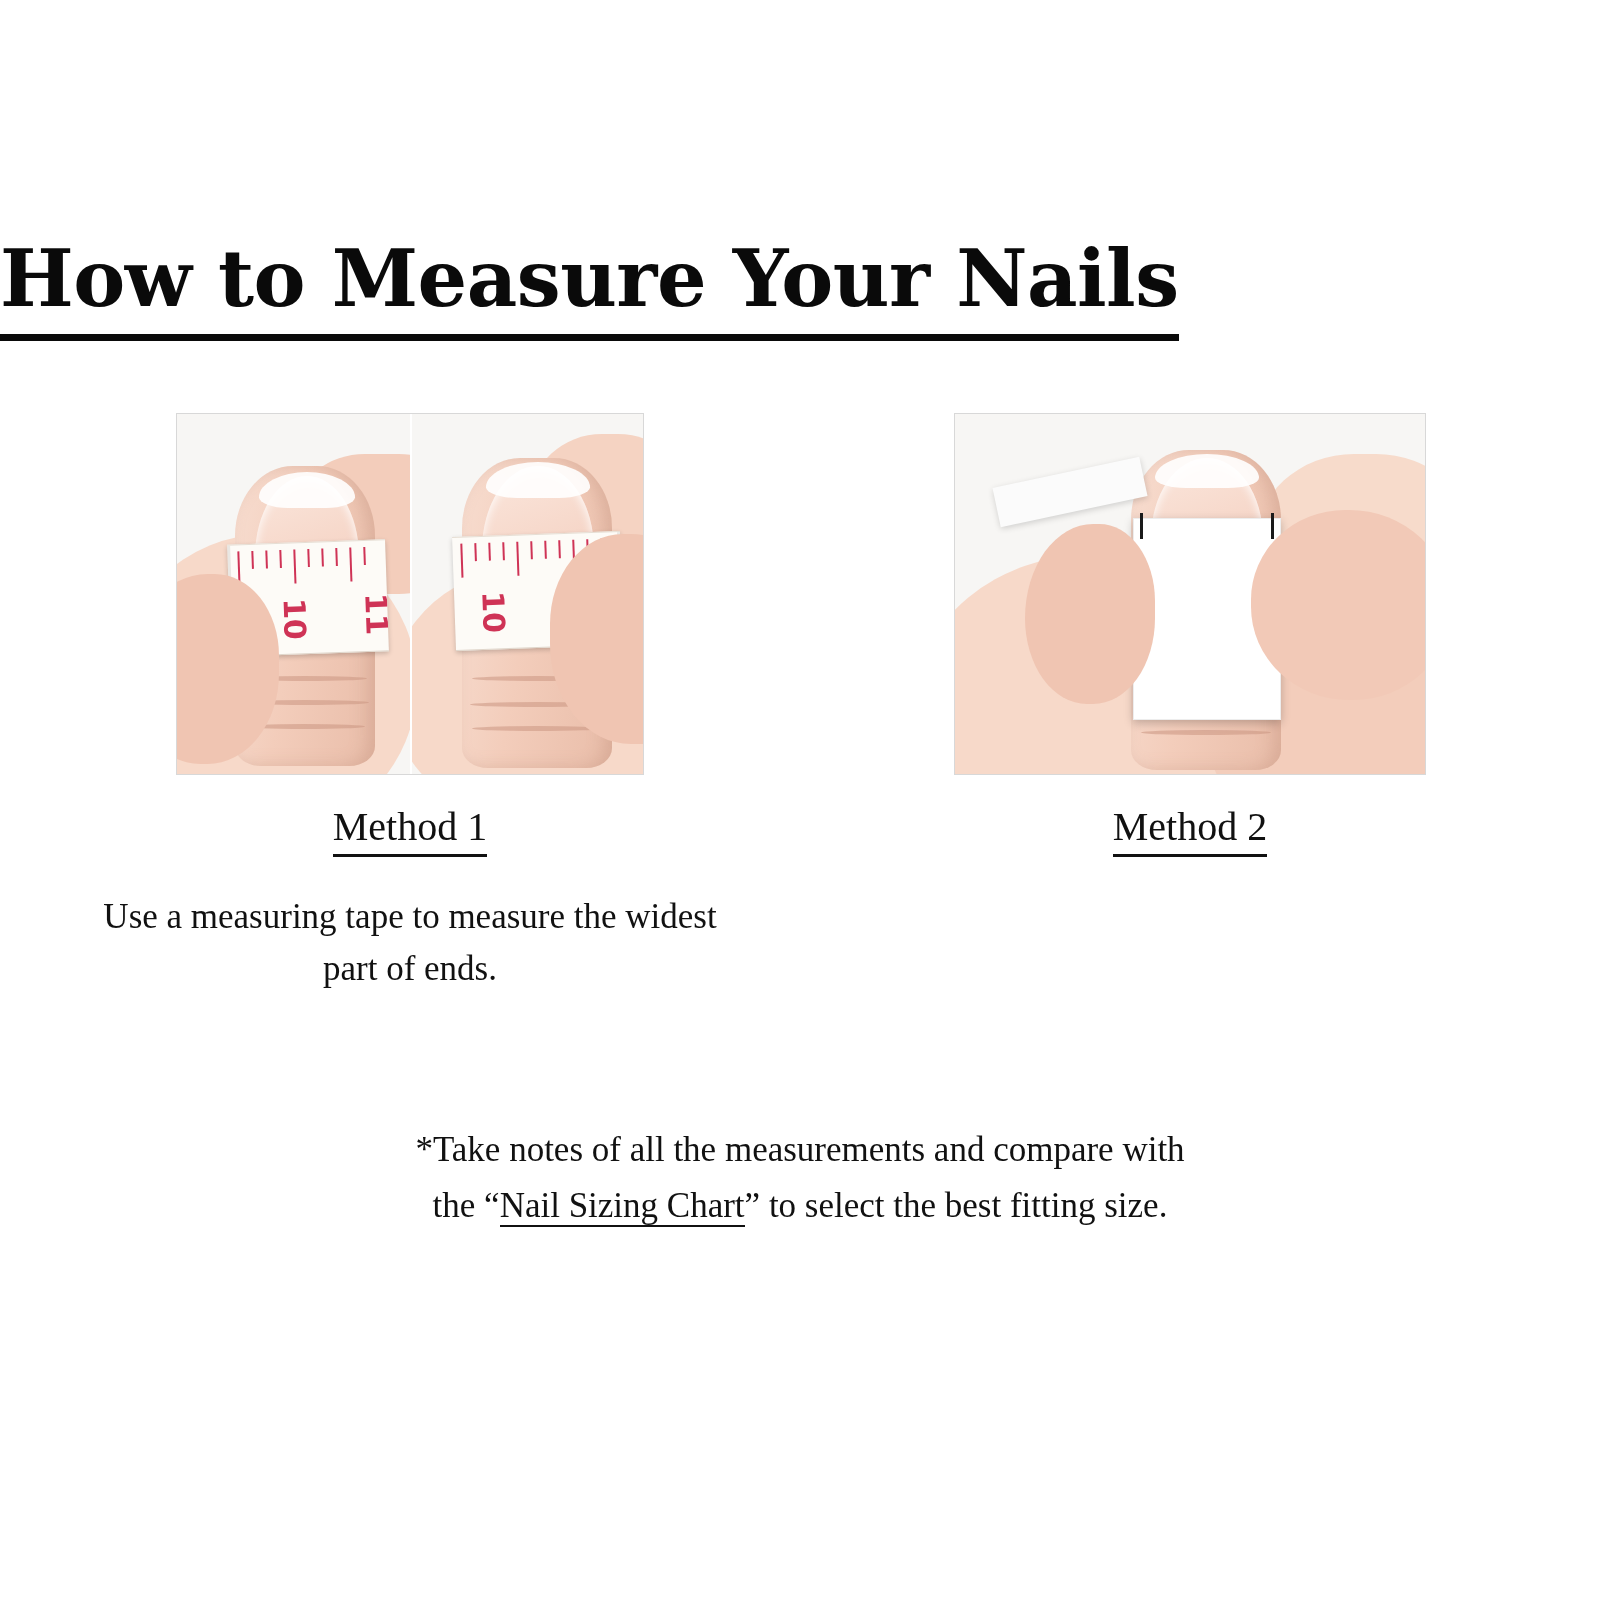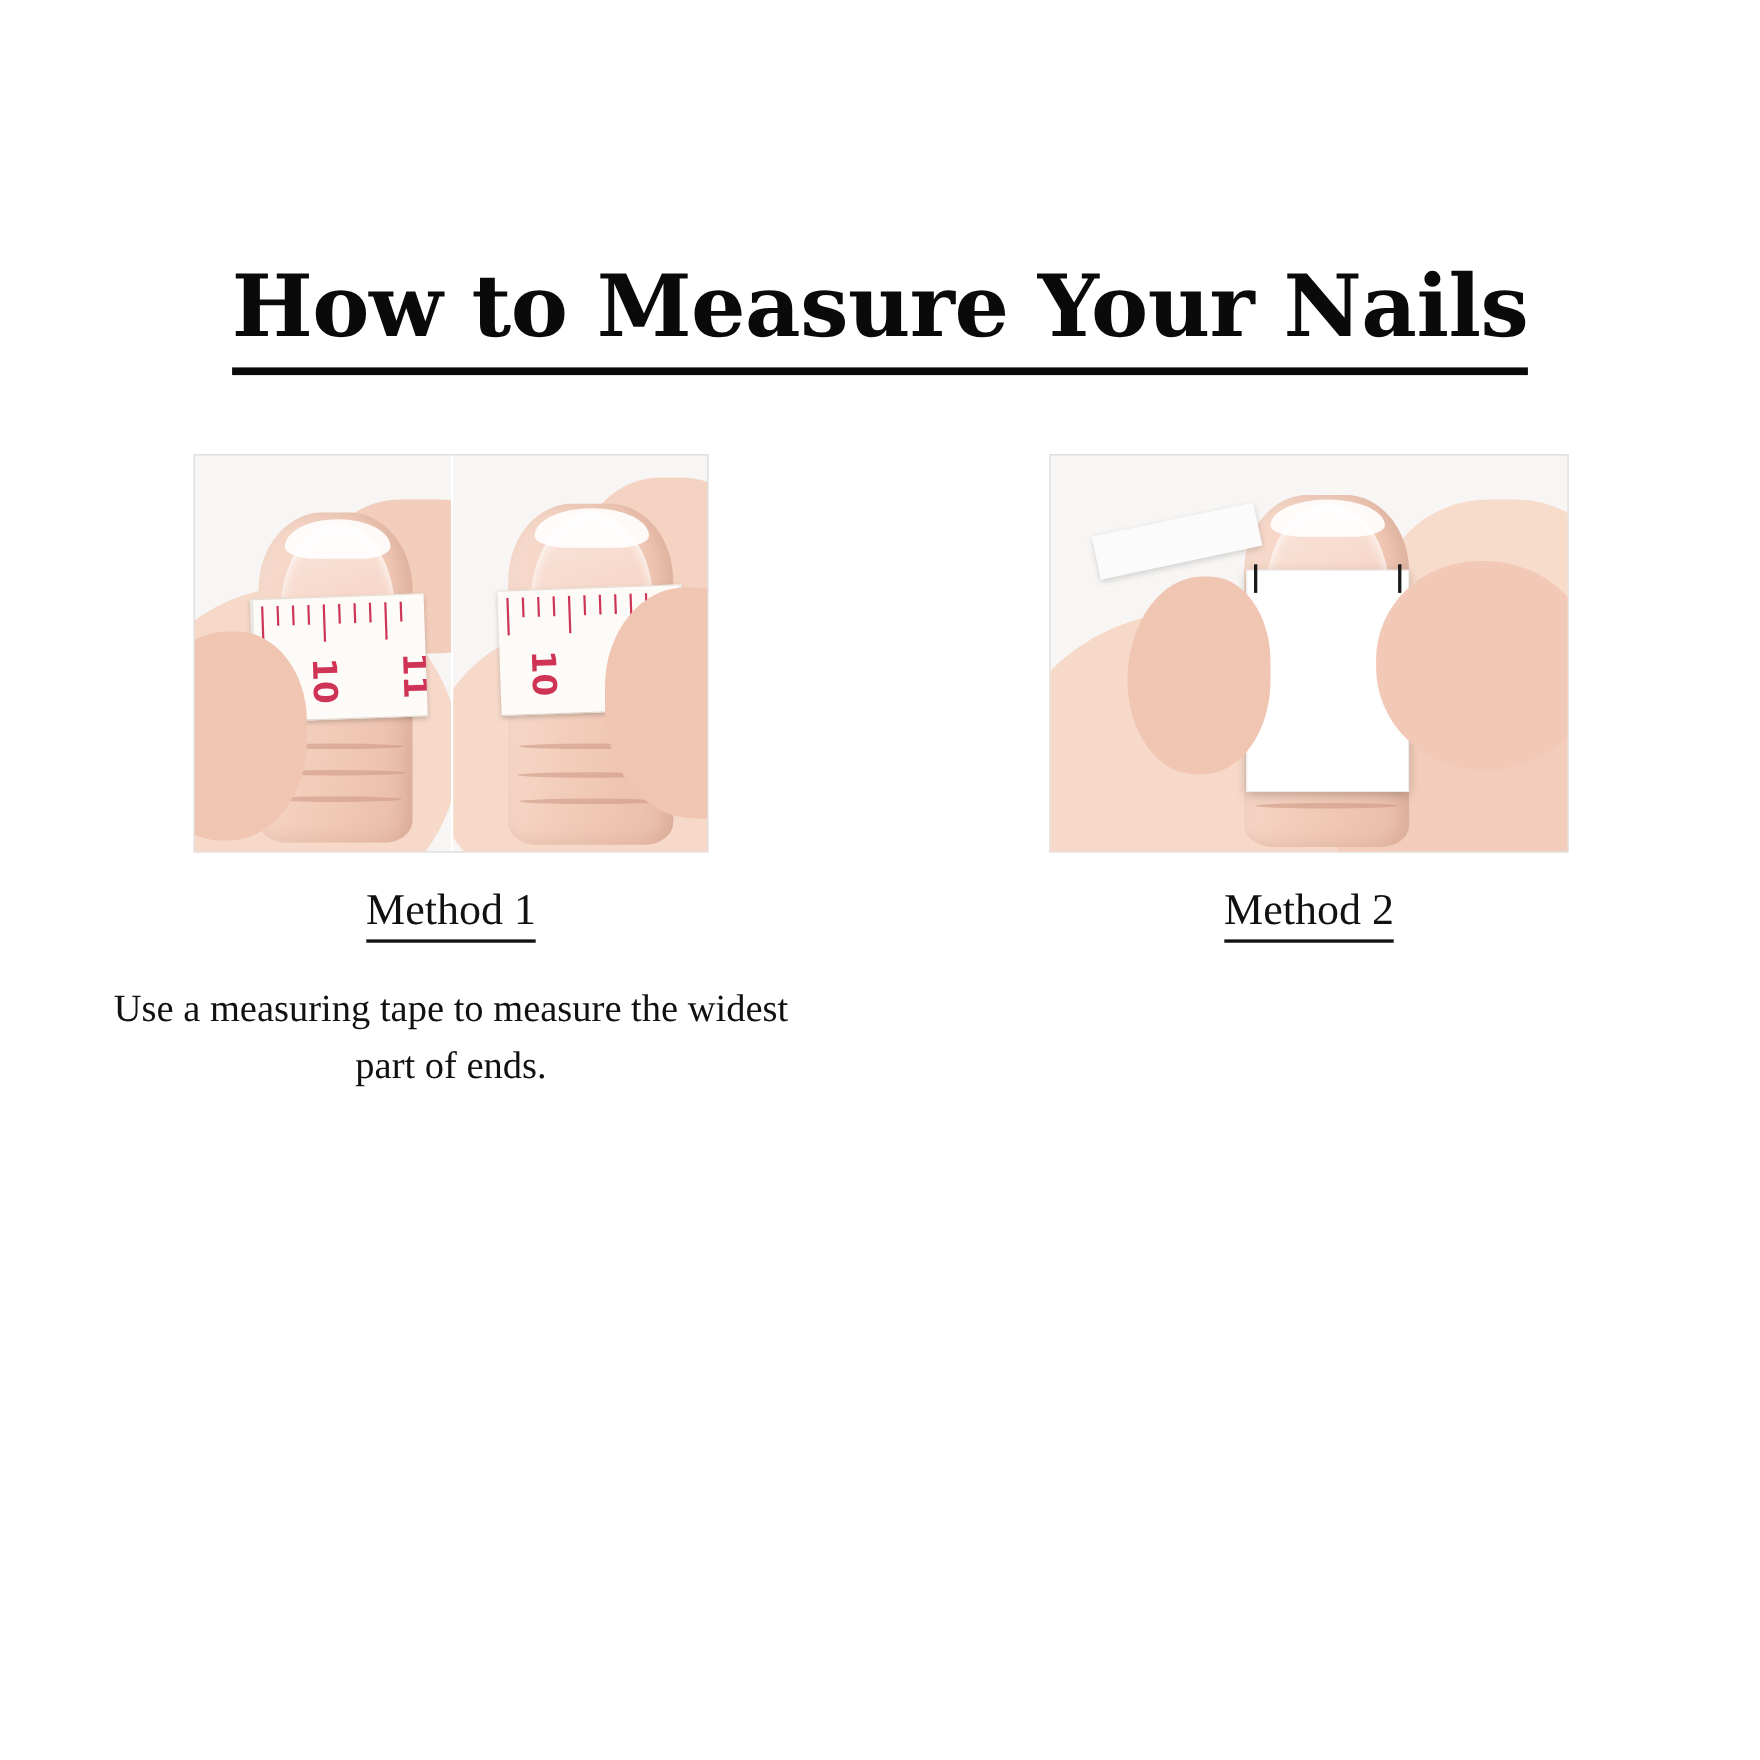--- a/index.html
+++ b/index.html
@@ -20,21 +20,21 @@
     position: absolute;
     inset: 0;
     display: flex;
     flex-direction: column;
     align-items: center;
   }
 
   
   .title-wrap {
     margin-top: 238px;
-    text-align: center;
+    text-align: left;
     width: 100%;
   }
   .title {
     display: inline-block;
     font-family: "DejaVu Serif", serif;
     font-weight: 700;
     font-size: 78px;
     letter-spacing: -0.5px;
     line-height: 1.05;
     color: #0a0a0a;
@@ -301,14 +301,20 @@
 
           <div class="palm" style="left:296px; top:96px; width:200px; height:190px; background:#f2c9b7; border-radius:48% 52% 50% 50%;"></div>
           <div class="palm" style="left:70px; top:110px; width:130px; height:180px; background:#f0c5b2; border-radius:55% 45% 50% 50%;"></div>
         </div>
       </div>
 
       <div class="method-label">Method 2</div>
     </div>
   </div>
 
+  <div class="footnote">
+    <div>*Take notes of all the measurements and compare with</div>
+    <div>
+      <span>the “</span><span class="u">Nail Sizing Chart</span><span>” to select the best fitting size.</span>
+    </div>
+  </div>
 
 </div>
 
 </body></html>

